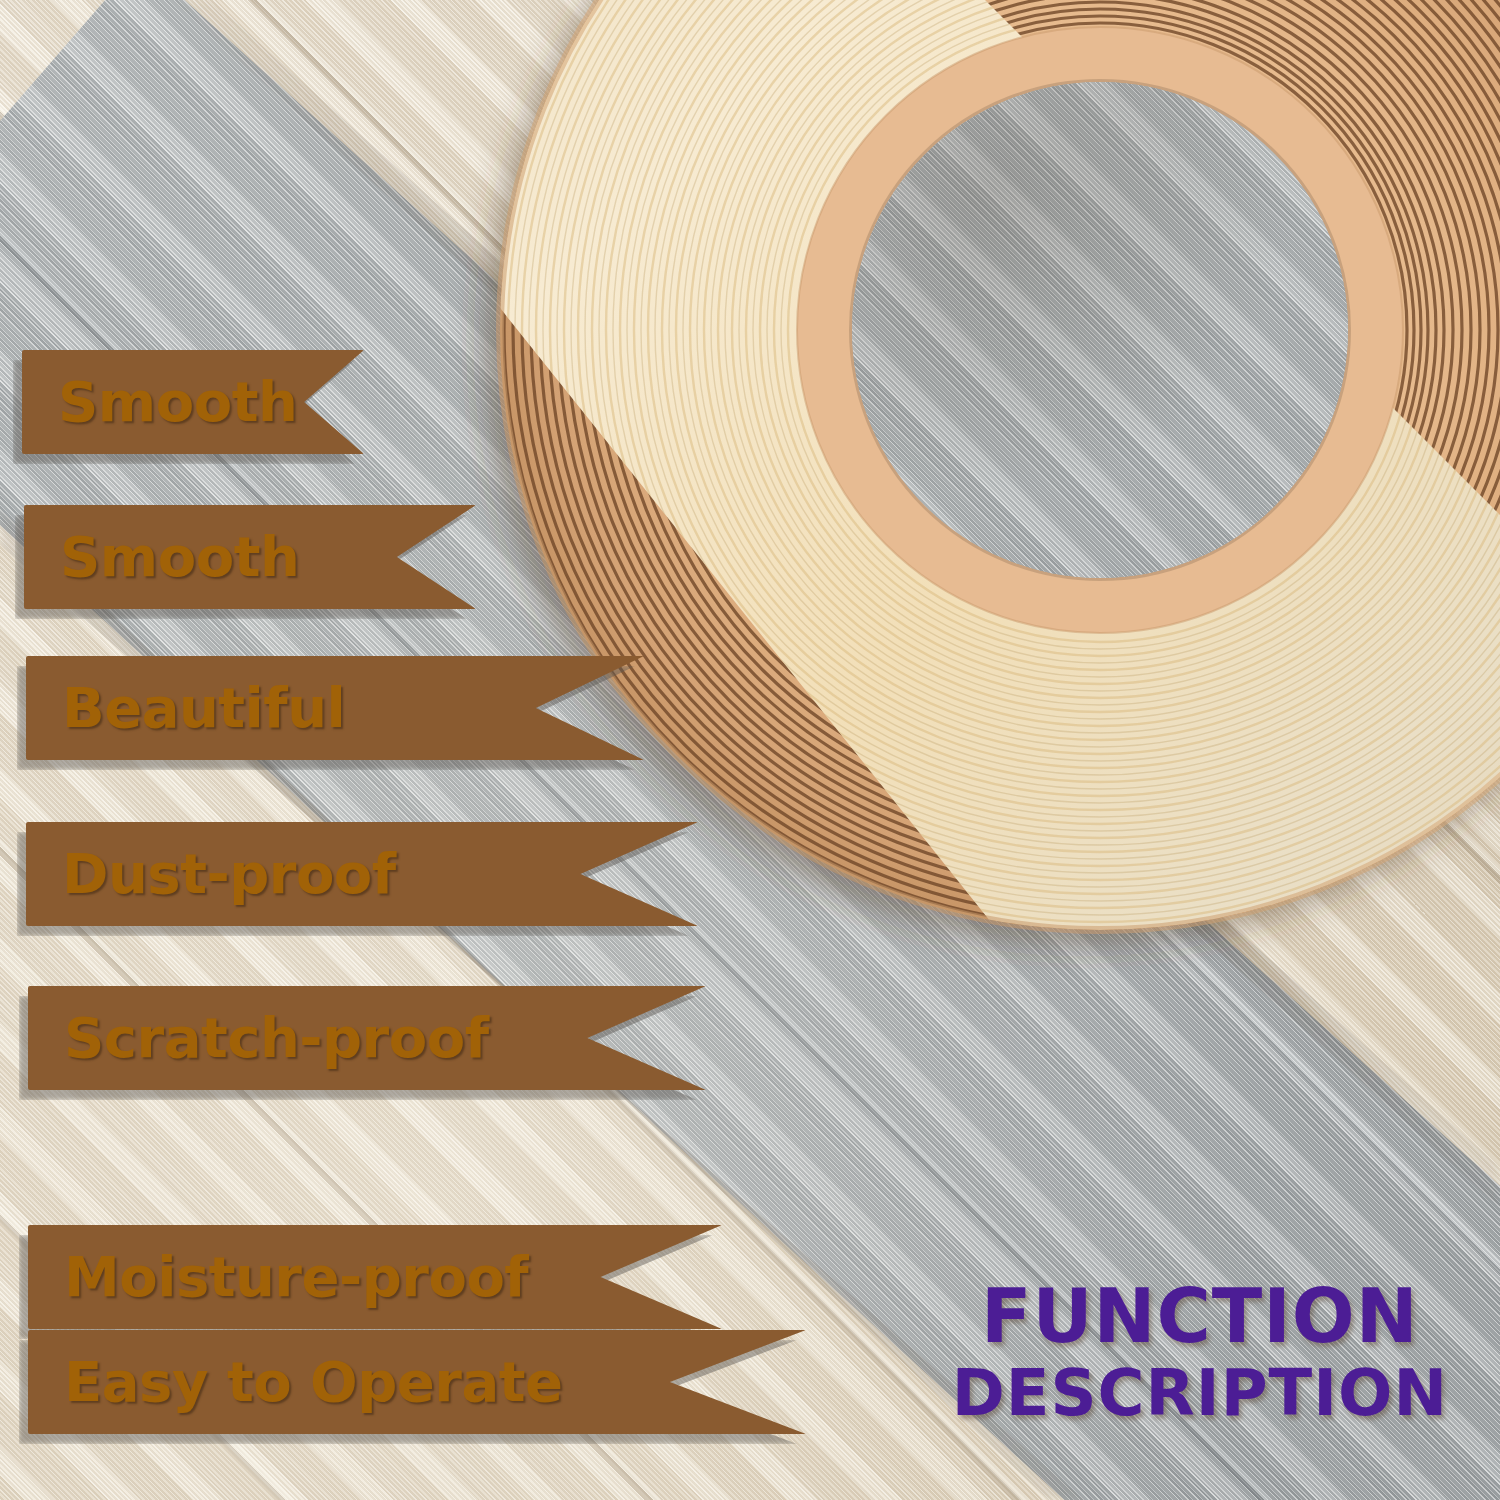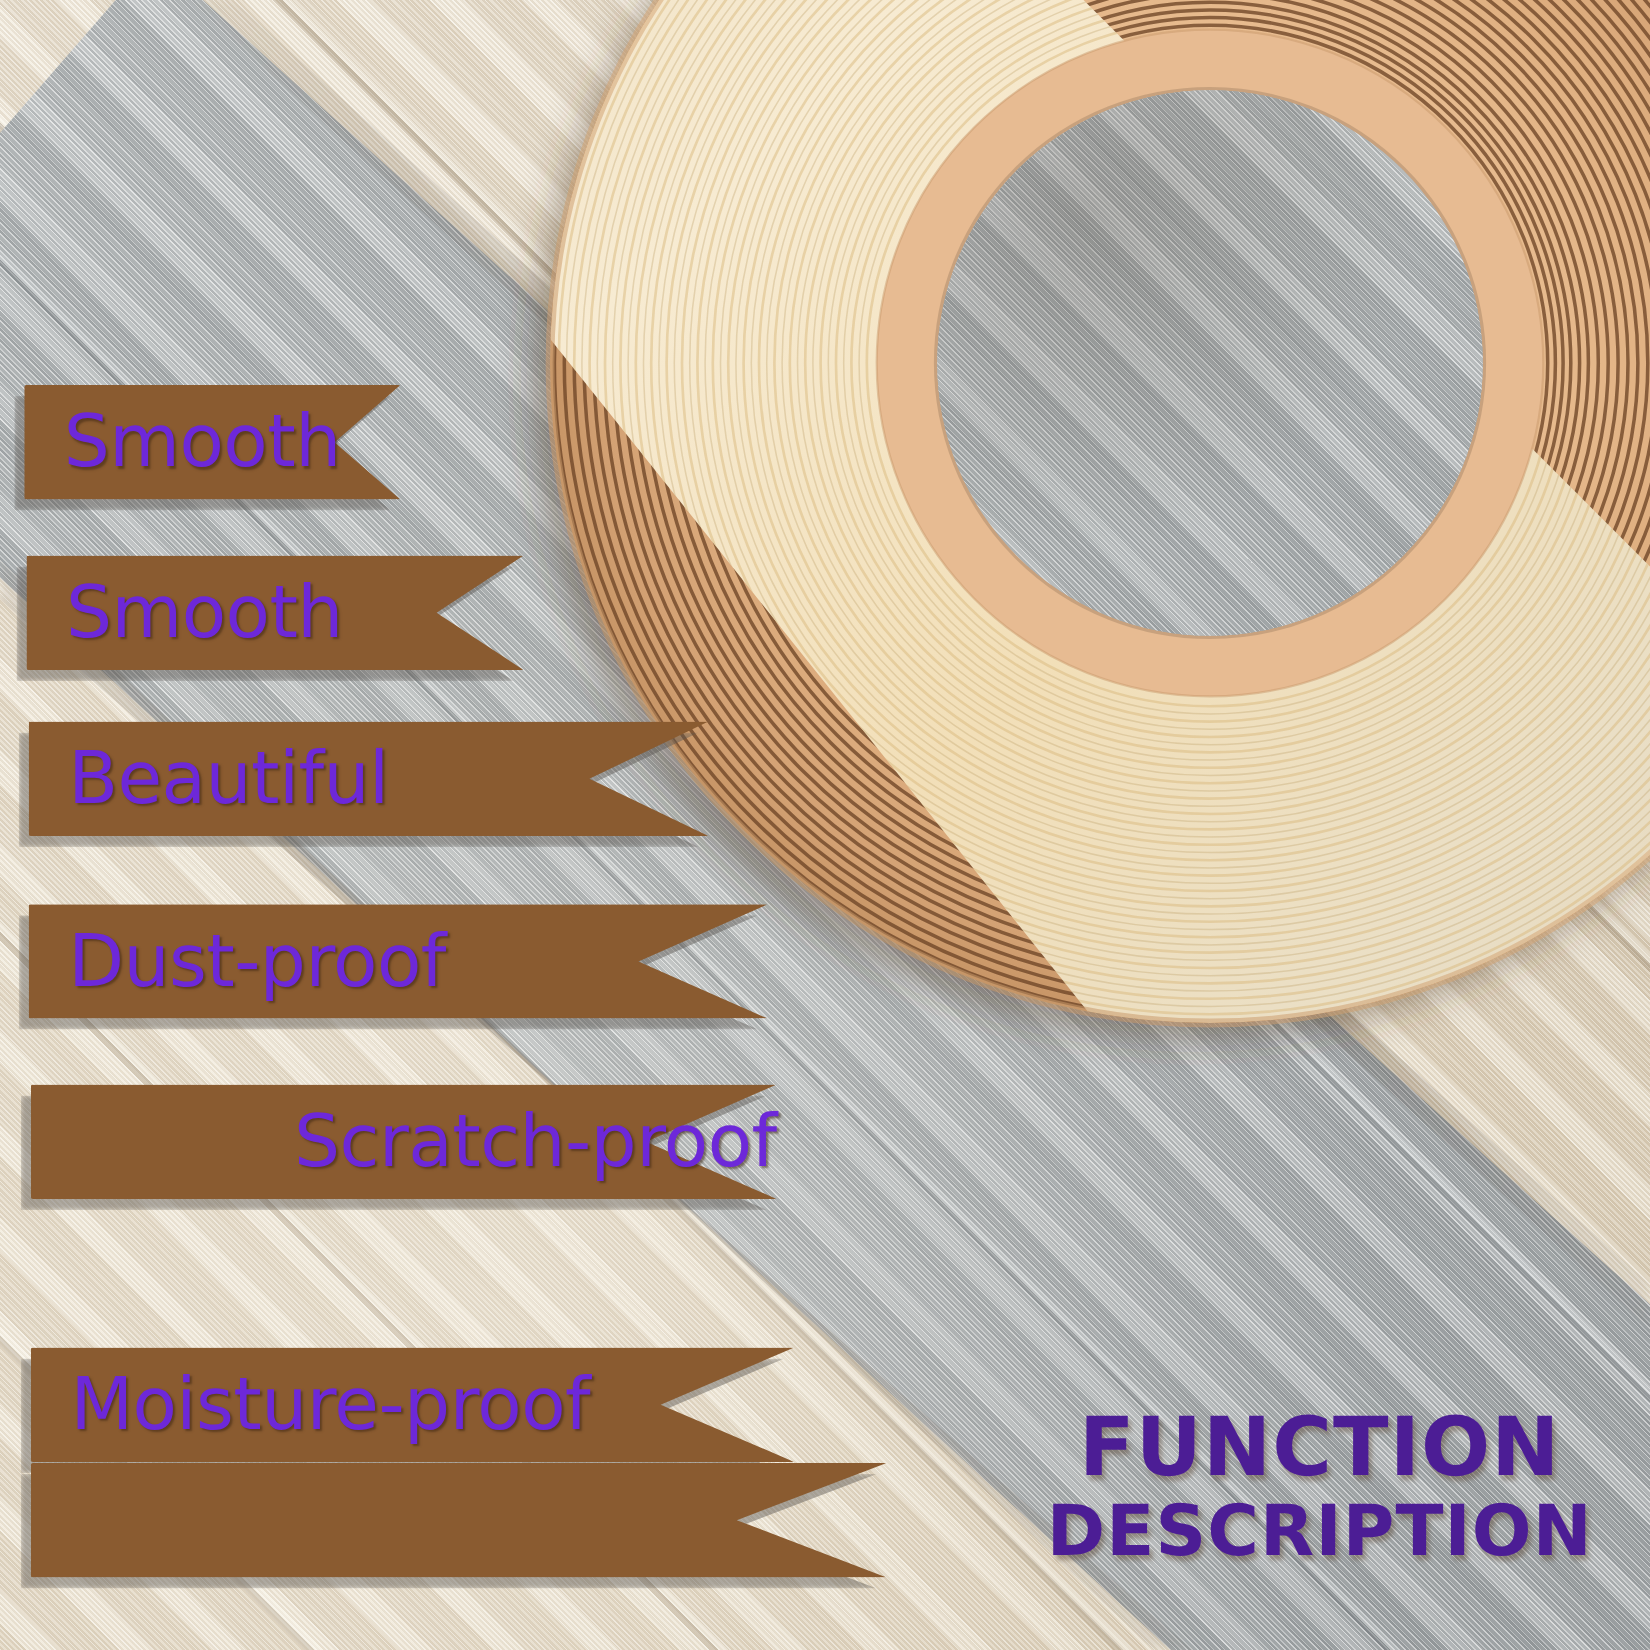--- a/index.html
+++ b/index.html
@@ -116,24 +116,24 @@
     position:absolute;
     left:-9px; top:10px;
     width:100%; height:100%;
     background:rgba(92,88,82,0.46);
     clip-path: polygon(0 0, 100% 0, 82.5% 50%, 100% 100%, 0 100%);
     filter: blur(2.5px);
   }
   .banner-label {
     position:relative;
     z-index:3;
-    color:#6d28d9;
+    color:#a16207;
     font-family:"DejaVu Sans", sans-serif;
-    font-weight:normal;
-    font-size:66px;
+    font-weight:bold;
+    font-size:56px;
     letter-spacing:-0.5px;
     line-height:1;
     padding-left:36px;
     white-space:nowrap;
     text-shadow: 2px 2px 2px rgba(60,38,18,0.55);
   }
 
   
   #function-heading {
     position:absolute;
@@ -348,35 +348,36 @@
       <div class="banner-shape"></div>
       <span class="banner-label">Dust-proof</span>
     </div>
 
     <div class="banner" style="left:26px; top:656px; width:618px;">
       <div class="banner-shadow"></div>
       <div class="banner-shape"></div>
       <span class="banner-label">Beautiful</span>
     </div>
 
-    <div class="banner" style="left:28px; top:986px; width:678px;justify-content:flex-end;">
+    <div class="banner" style="left:28px; top:986px; width:678px;">
       <div class="banner-shadow"></div>
       <div class="banner-shape"></div>
       <span class="banner-label">Scratch-proof</span>
     </div>
 
     <div class="banner" style="left:28px; top:1225px; width:694px;text-align:center;">
       <div class="banner-shadow"></div>
       <div class="banner-shape"></div>
       <span class="banner-label">Moisture-proof</span>
     </div>
 
     <div class="banner" style="left:28px; top:1330px; width:778px;">
       <div class="banner-shadow"></div>
       <div class="banner-shape"></div>
+      <span class="banner-label">Easy to Operate</span>
     </div>
 
   </div>
 
   <div id="function-heading">
     <span class="fh-line fh-line-1">FUNCTION</span>
     <span class="fh-line fh-line-2">DESCRIPTION</span>
   </div>
 
 </div>

